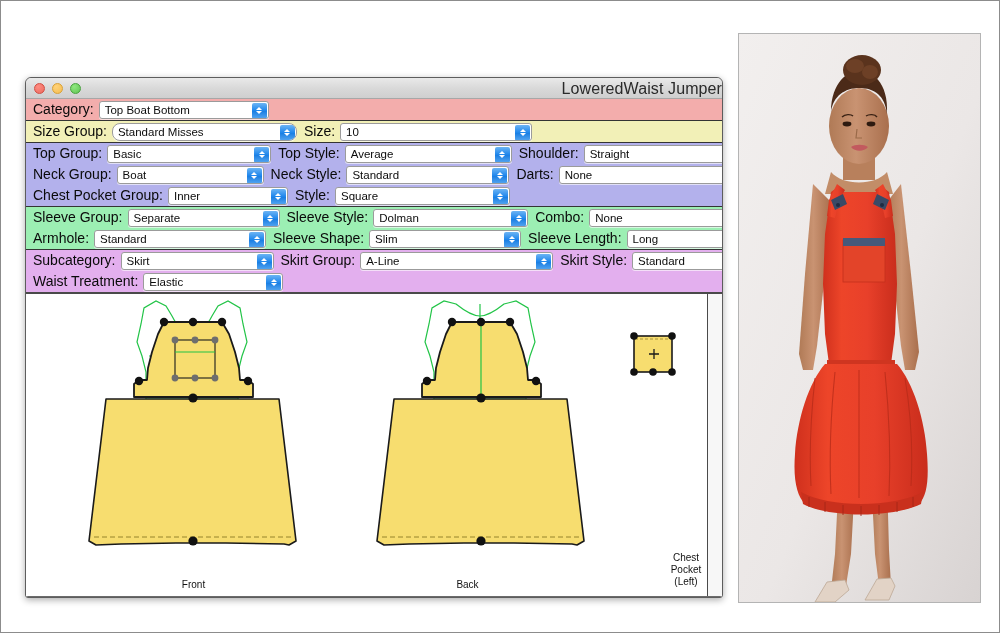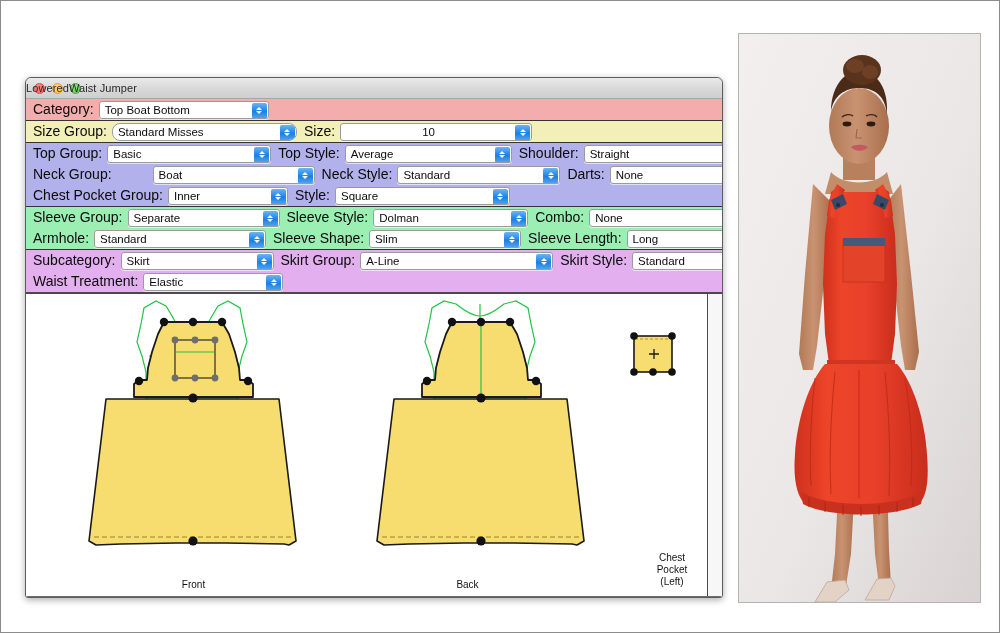--- a/index.html
+++ b/index.html
@@ -39,22 +39,22 @@
     border-radius: 5px 5px 0 0;
     display: flex; align-items: center;
   }
   .traffic { display: flex; gap: 7px; margin-left: 8px; }
   .tl { width: 11px; height: 11px; border-radius: 50%; display: block; }
   .tl-close  { background: radial-gradient(circle at 35% 30%, #ff8c82, #ec6a5e); border: 1px solid #d04e43; }
   .tl-min    { background: radial-gradient(circle at 35% 30%, #ffd27a, #f5bd4f); border: 1px solid #d9a036; }
   .tl-max    { background: radial-gradient(circle at 35% 30%, #8ee87e, #61c454); border: 1px solid #48a23e; }
   #window-title {
     position: absolute; left: 0; right: 0; top: 0; height: 21px;
-    line-height: 21px; text-align: left;
-    font-size: 11px; color: #2a2a2a;
+    line-height: 21px; text-align: right;
+    font-size: 16px; color: #2a2a2a;
     letter-spacing: .1px;
     pointer-events: none;
   }
 
   
   #controls { border-bottom: 1px solid #4a4a4a; }
   .band { border-bottom: 1px solid #343434; }
   .band:last-child { border-bottom: none; }
   .band-pink   { background: #f3adac; }
   .band-yellow { background: #f2f0b7; }
@@ -192,21 +192,21 @@
               <div class="popup" style="width: 185px; border-radius: 8px;">
                 <span class="val">Standard Misses</span>
                 <span class="arrows">
                   <span class="up"></span>
                   <span class="dn"></span>
                 </span>
               </div>
             </div>
             <div class="cell">
               <span class="lbl">Size:</span>
-              <div class="popup" style="width: 192px; justify-content: center;">
+              <div class="popup" style="width: 192px;">
                 <span class="val">10</span>
                 <span class="arrows">
                   <span class="up"></span>
                   <span class="dn"></span>
                 </span>
               </div>
             </div>
           </div>
         </div>
         <div class="band band-purple">
@@ -238,21 +238,21 @@
                 <span class="arrows">
                   <span class="up"></span>
                   <span class="dn"></span>
                 </span>
               </div>
             </div>
           </div>
           <div class="crow">
             <div class="cell">
               <span class="lbl">Neck Group:</span>
-              <div class="popup" style="width: 162px; margin-left: 36px;">
+              <div class="popup" style="width: 147px;">
                 <span class="val">Boat</span>
                 <span class="arrows">
                   <span class="up"></span>
                   <span class="dn"></span>
                 </span>
               </div>
             </div>
             <div class="cell">
               <span class="lbl">Neck Style:</span>
               <div class="popup" style="width: 163px;">
@@ -506,21 +506,21 @@
               <circle cx="42" cy="4" r="3.8"></circle>
               <circle cx="4" cy="40" r="3.8"></circle>
               <circle cx="23" cy="40" r="3.8"></circle>
               <circle cx="42" cy="40" r="3.8"></circle>
             </g>
           </g>
         </svg>
 
         <div class="piece-label" style="left:110px; top:285px; width:115px;">Front</div>
         <div class="piece-label" style="left:384px; top:285px; width:115px;">Back</div>
-        <div class="piece-label" style="left:616px; top:258px; width:60px;">Chest
+        <div class="piece-label" style="left:630px; top:258px; width:60px;">Chest
 Pocket
 (Left)</div>
       </div>
       <div id="vscroll"></div>
     </div>
 
     <div id="statusbar">
       <div class="sb-icon">
         
       </div>

